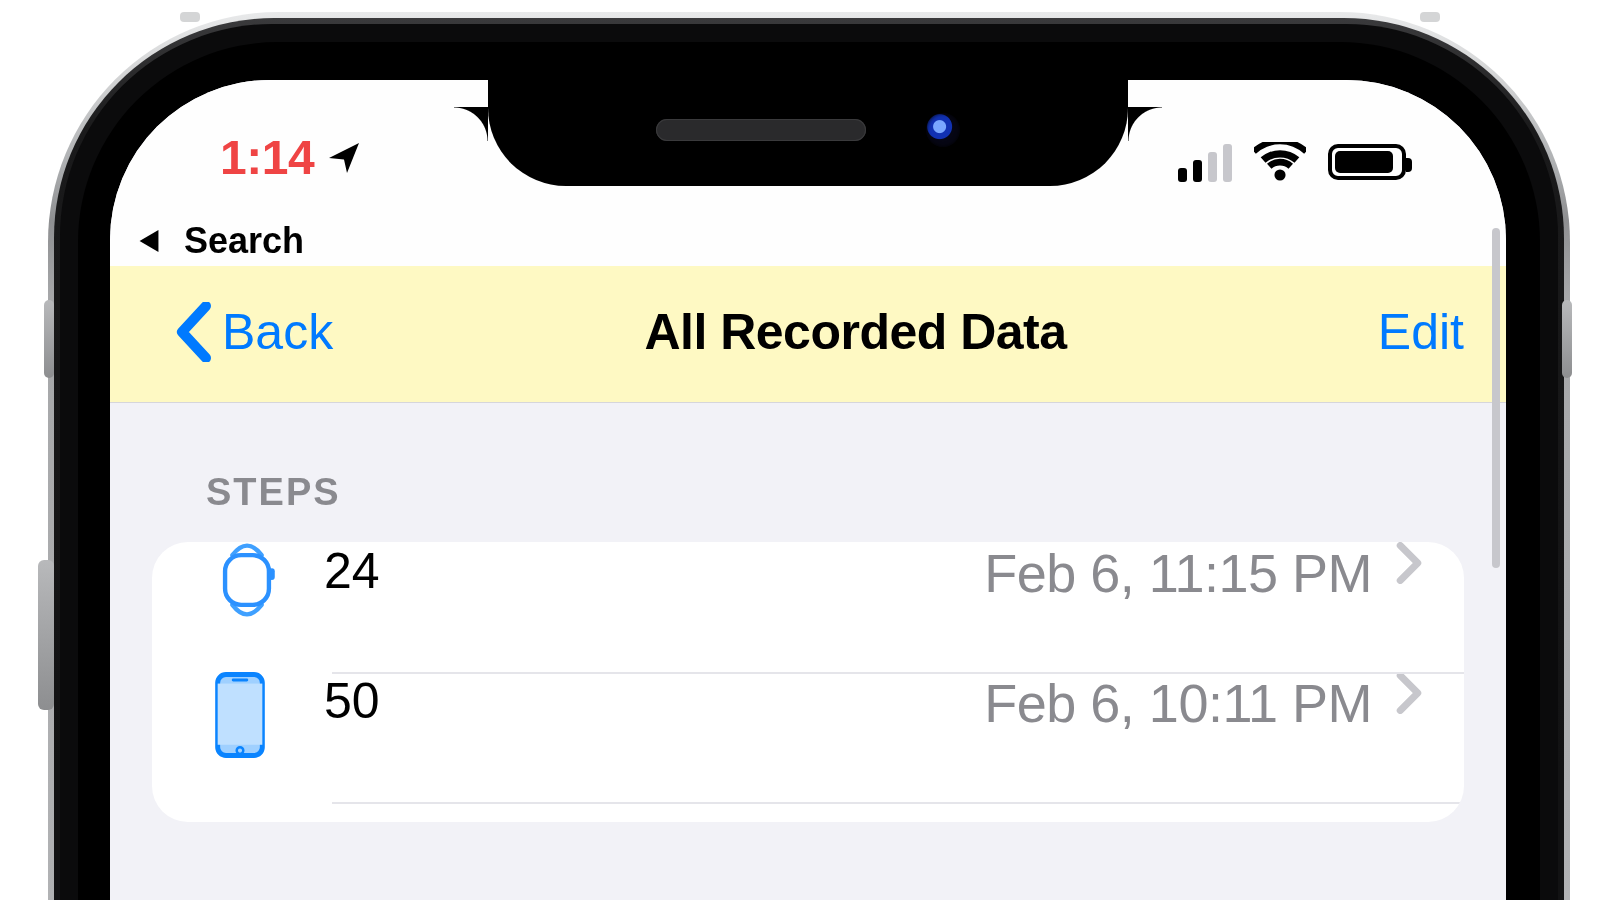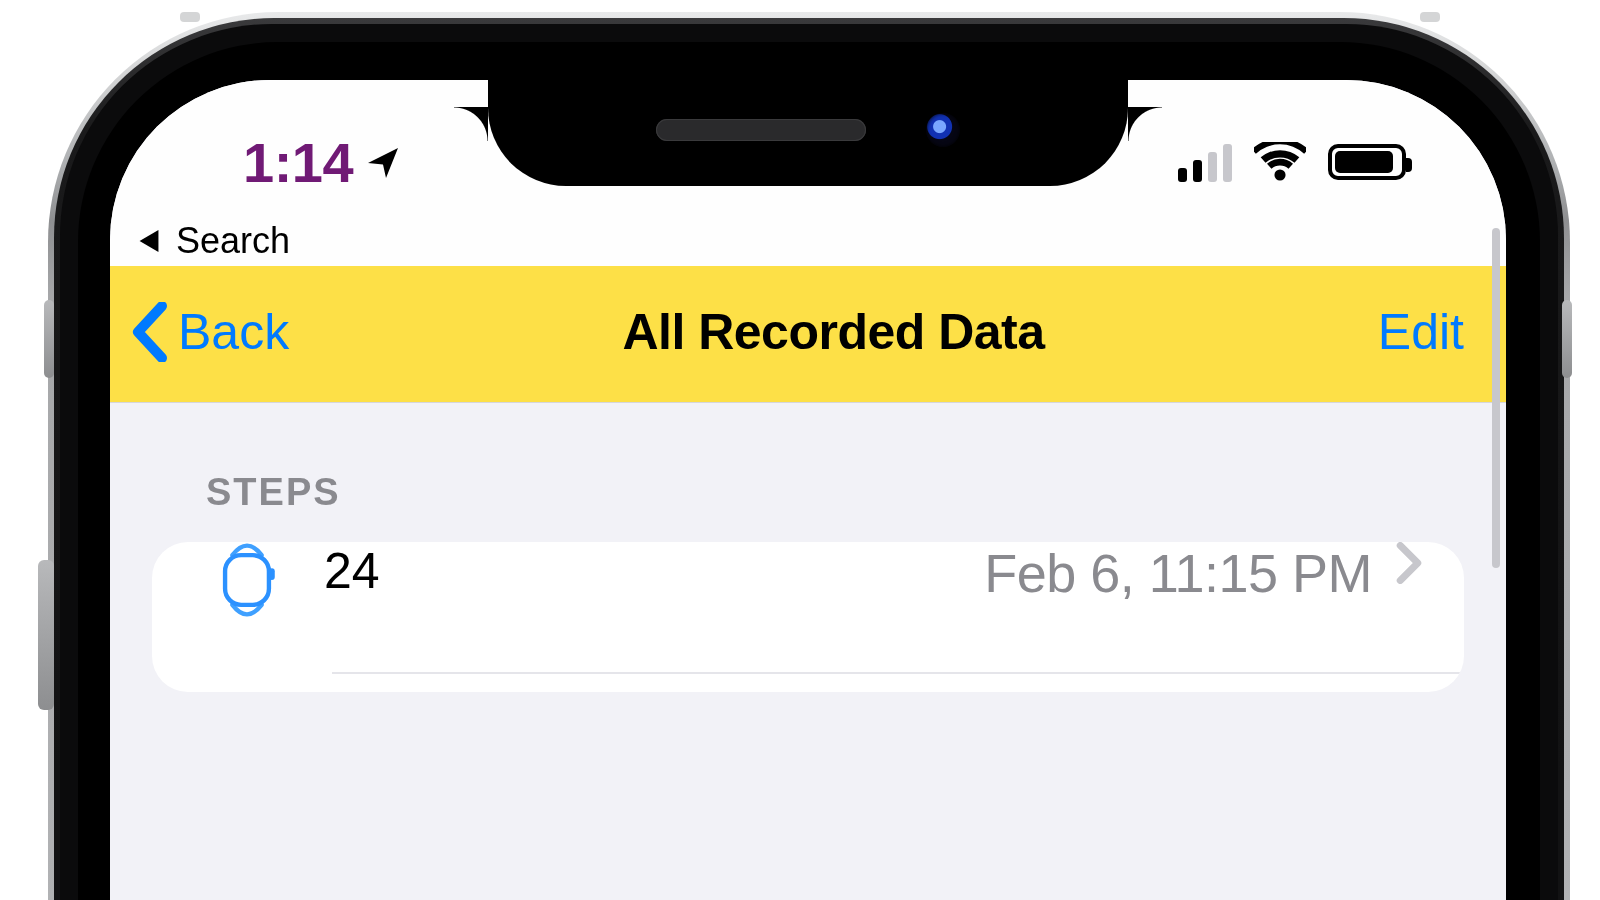--- a/index.html
+++ b/index.html
@@ -108,21 +108,21 @@
   }
 
   
   .statusbar {
     position:relative;
     height:130px;
     background:#fefefe;
   }
   .status-left {
     position:absolute; left:110px; top:50px; display:flex; align-items:center; gap:12px;
-    font-weight:600; font-size:56px; letter-spacing:-0.5px; color:#701a75;margin-left:23px;
+    font-weight:600; font-size:48px; letter-spacing:-0.5px; color:#ef4444;
   }
   .loc-arrow svg { width:36px; height:36px; display:block; }
 
   .status-right {
     position:absolute; right:100px; top:62px; display:flex; align-items:center; gap:22px;
   }
   .cell { display:flex; align-items:flex-end; gap:6px; height:40px;}
   .cell .bar { width:9px; border-radius:3px; background:#000; }
   .cell .bar.b1{height:14px;} .cell .bar.b2{height:22px;}
   .cell .bar.b3{height:30px;} .cell .bar.b4{height:38px;}
@@ -130,31 +130,31 @@
   .wifi svg { width:52px; height:40px; display:block;}
   .battery { position:relative; width:78px; height:36px; border:4px solid #000; border-radius:10px;}
   .battery::after{content:"";position:absolute;right:-10px;top:10px;width:6px;height:14px;background:#000;border-radius:0 4px 4px 0;}
   .battery .fill{position:absolute;left:3px;top:3px;bottom:3px;width:58px;background:#000;border-radius:5px;}
 
   
   .breadcrumb {
     position:relative;
     background:#fefefe;
     padding: 10px 0 4px 28px;
-    display:flex; align-items:center; gap:16px;
-    font-size:36px; font-weight:400; color:#000;
+    display:flex; align-items:center; gap:24px;
+    font-size:36px; font-weight:700; color:#000;
   }
   .breadcrumb .tri svg{width:22px;height:22px;display:block;}
 
   
   .navbar {
     position:relative;
-    background:#fde047;
+    background:#fef9c3;
     display:flex; align-items:center; justify-content:space-between;
-    padding: 36px 42px 40px 20px;
+    padding: 36px 42px 40px 64px;
     border-bottom:1px solid #d6d6db;
     gap:45px;
   }
   .nav-left { display:flex; align-items:center; gap:8px; color:#007aff; font-size:50px;}
   .nav-left .chev svg{width:40px;height:60px;display:block;}
   .nav-title { font-size:50px; font-weight:700; color:#000; letter-spacing:-0.5px;}
   .nav-right { color:#007aff; font-size:50px;text-align:center; }
 
   
   .content {
@@ -299,20 +299,38 @@
             <span class="value">24</span>
             <span class="spacer"></span>
             <span class="date">Feb 6, 11:15 PM</span>
             <span class="disclosure">
               <svg viewBox="0 0 14 24">
                   <path fill="none" stroke="#c7c7cc" stroke-width="4" stroke-linecap="round" stroke-linejoin="round" d="M2 2 L12 12 L2 22"></path>
                 </svg>
             </span>
           </div>
 
+          <div class="row">
+            <span class="icon-slot phone-icon">
+              <svg width="52" height="86" viewBox="0 0 30 52">
+                <rect x="1.5" y="1.5" width="27" height="49" rx="5" fill="#9fd0ff" stroke="#0a84ff" stroke-width="3"></rect>
+                <rect x="1.5" y="7" width="27" height="37" fill="#bfe0ff"></rect>
+                <circle cx="15" cy="47.5" r="2" fill="none" stroke="#0a84ff" stroke-width="1.5"></circle>
+                <rect x="10" y="4" width="10" height="1.8" rx="0.9" fill="#0a84ff"></rect>
+              </svg>
+            </span>
+            <span class="value">50</span>
+            <span class="spacer"></span>
+            <span class="date">Feb 6, 10:11 PM</span>
+            <span class="disclosure">
+              <svg viewBox="0 0 14 24">
+                  <path fill="none" stroke="#c7c7cc" stroke-width="4" stroke-linecap="round" stroke-linejoin="round" d="M2 2 L12 12 L2 22"></path>
+                </svg>
+            </span>
+          </div>
 
           <div class="row" style="height:20px;"></div>
         </div>
       </div>
 
     </div>
   </div>
 </div>
 
 </body></html>

